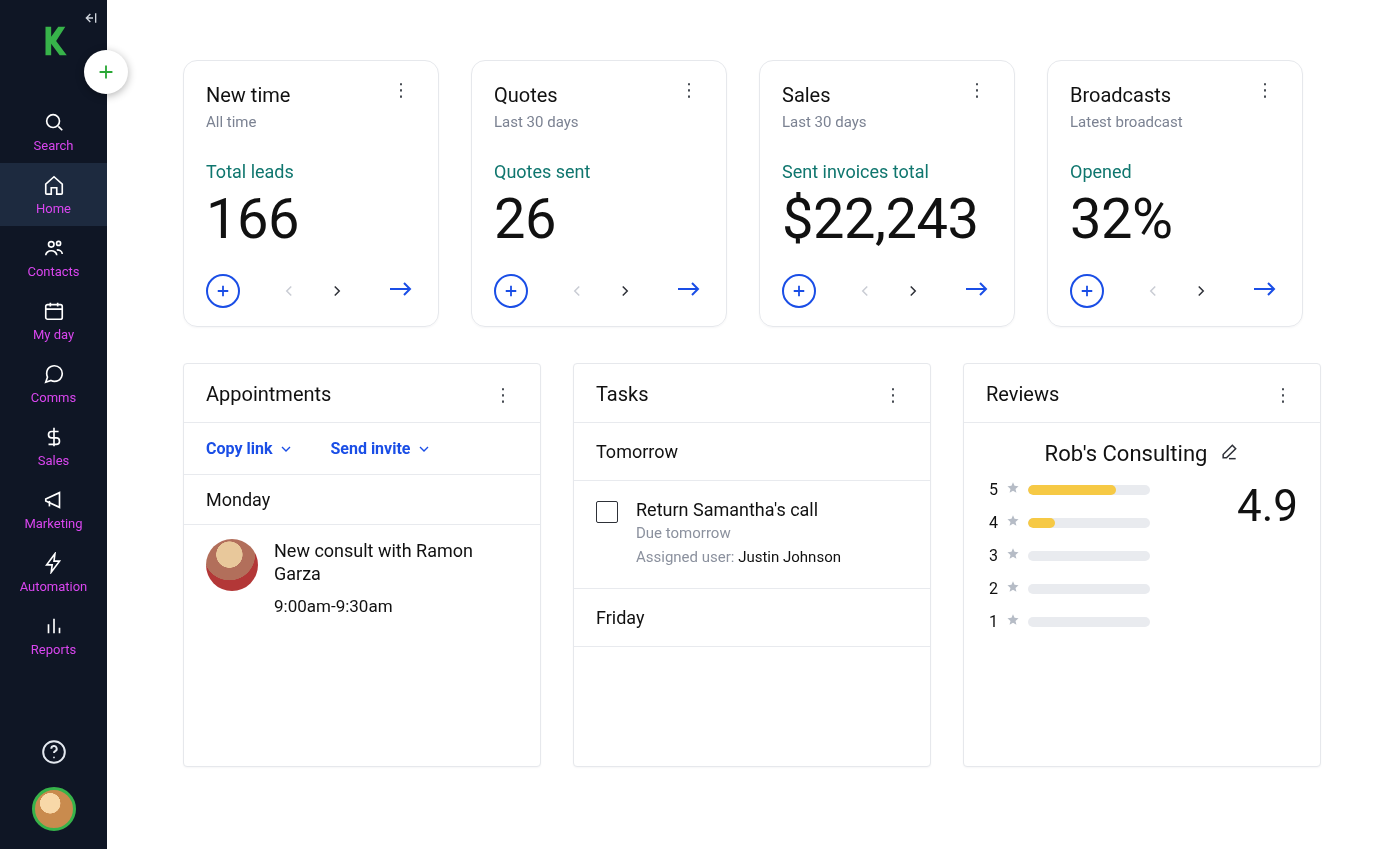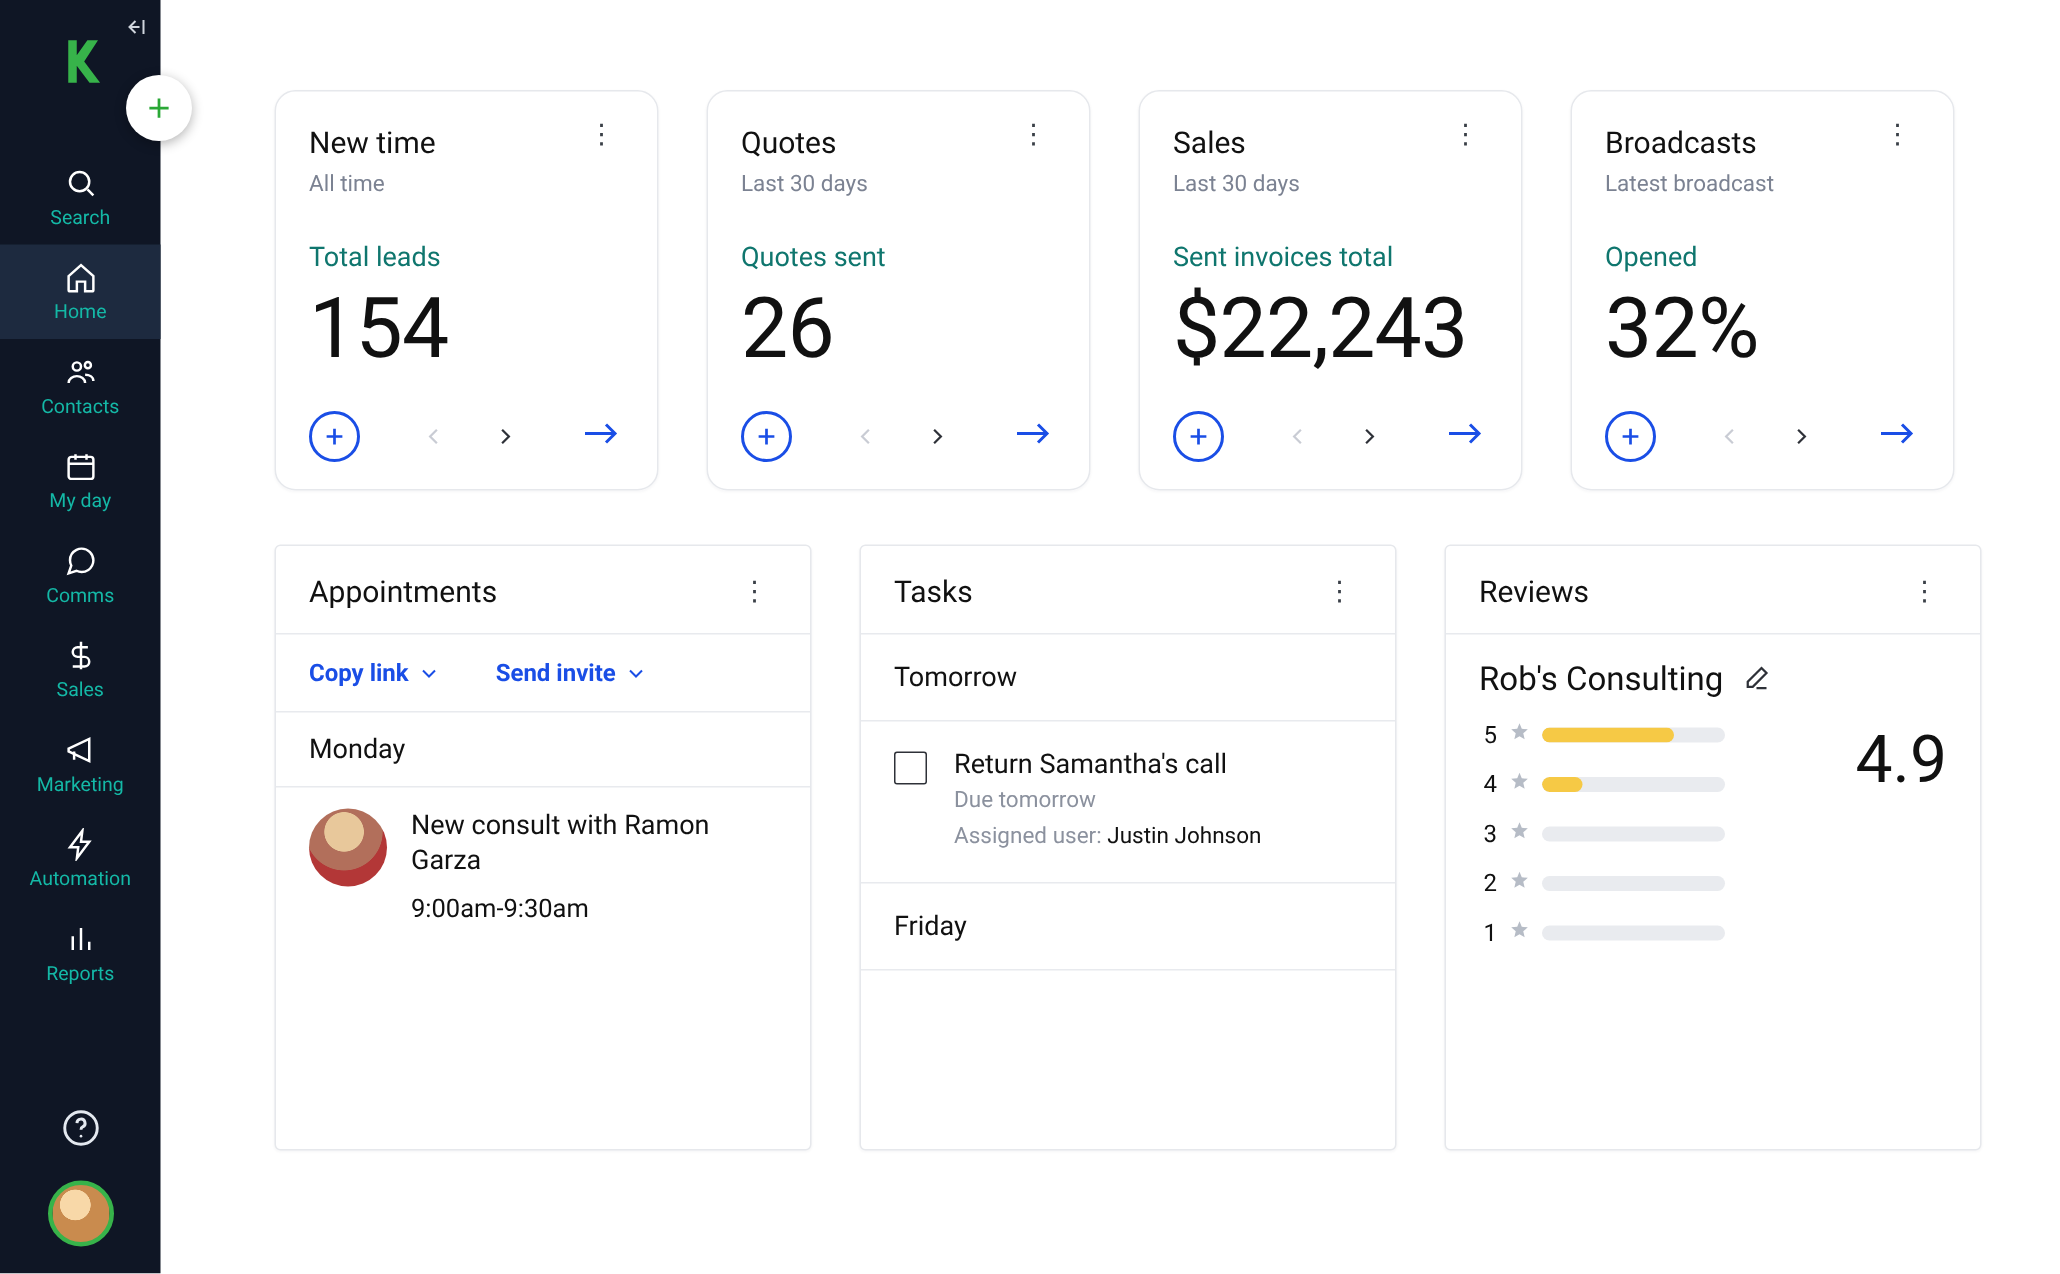--- a/index.html
+++ b/index.html
@@ -6,21 +6,21 @@
 body { background: #ffffff; display: flex; width: 1373px; height: 849px; overflow: hidden; }
 
 
 .sidebar { width: 107px; background: #0f1625; color: #ffffff; display: flex; flex-direction: column; align-items: center; padding-top: 6px; position: relative; }
 .collapse-icon { position: absolute; top: 10px; right: 8px; color: #d0d5dd; font-size: 14px; }
 .logo { width: 100%; display: flex; justify-content: center; padding: 18px 0 8px; }
 .logo svg { display:block; }
 .add-btn { position: absolute; top: 50px; left: 84px; width: 44px; height: 44px; border-radius: 50%; background: #ffffff; display: flex; align-items: center; justify-content: center; box-shadow: 0 2px 8px rgba(0,0,0,0.3); cursor: pointer; }
 .add-btn svg { stroke: #2aa836; }
 .nav-items { display: flex; flex-direction: column; align-items: stretch; width: 100%; margin-top: 34px; }
-.nav-item { display: flex; flex-direction: column; align-items: center; gap: 4px; padding: 10px 0 10px; color: #14b8a6; cursor: pointer; }
+.nav-item { display: flex; flex-direction: column; align-items: center; gap: 4px; padding: 10px 0 10px; color: #d946ef; cursor: pointer; }
 .nav-item.active { background: #1d2a3f; }
 .nav-item .label { font-size: 13px; font-weight: 400; }
 .nav-icon { width: 24px; height: 24px; display: flex; align-items: center; justify-content: center; }
 .nav-icon svg { stroke: #ffffff; fill: none; stroke-width: 1.8; }
 .sidebar-bottom { margin-top: auto; display: flex; flex-direction: column; align-items: center; gap: 18px; padding-bottom: 18px; width:100%; }
 .help-icon svg { stroke: #e4e9f0; fill: none; stroke-width: 1.8; }
 .avatar { width: 44px; height: 44px; border-radius: 50%; border: 3px solid #37b34a; background: radial-gradient(circle at 40% 35%, #f8d8a8 0 30%, #c98b4e 31% 100%); position: relative; overflow: hidden; }
 
 
 .main { flex: 1; padding: 60px 40px 40px 76px; background: #ffffff; overflow: auto; }
@@ -63,21 +63,21 @@
 .tasks { width: 358px; height: 404px; }
 .task-section-label { padding: 18px 22px; font-size:18px; color:#111; }
 .task-item { display:flex; gap:18px; padding: 4px 22px 22px; align-items:flex-start; }
 .checkbox { width:22px; height:22px; border:1.5px solid #2e3138; border-radius:2px; flex-shrink:0; margin-top:2px; cursor:pointer; }
 .task-text .t1 { font-size:18px; color:#111; }
 .task-text .t2 { font-size:15px; color:#8b919e; margin-top:4px; }
 .task-text .t3 { font-size:15px; color:#8b919e; margin-top:6px; }
 .task-text .t3 .user { color:#111; }
 
 .reviews { width: 358px; height: 404px; }
-.review-company { display:flex; align-items:center; gap:12px; padding: 18px 22px 4px; }
+.review-company { display:flex; align-items:center; gap:12px; padding: 18px 22px 4px; justify-content: center; }
 .review-company .name { font-size:22px; color:#111; }
 .review-company .edit { cursor:pointer; }
 .review-body { display:flex; gap: 24px; padding: 10px 22px; align-items:flex-start; }
 .bars { display:flex; flex-direction:column; gap:14px; }
 .bar-row { display:flex; align-items:center; gap:8px; }
 .bar-num { font-size:16px; color:#111; width:12px; text-align:right; }
 .star-mini svg { fill:#b6bcc6; }
 .bar-track { width:122px; height:10px; background:#e9ebef; border-radius:5px; overflow:hidden; }
 .bar-fill { height:100%; background:#f6c945; border-radius:5px; }
 .big-score { font-size:44px; color:#111; margin-left:auto; align-self:flex-start; }
@@ -203,21 +203,21 @@
 
     <div class="stat-card">
       <div class="stat-head">
         <div>
           <div class="stat-title">New time</div>
           <div class="stat-sub">All time</div>
         </div>
         <div class="kebab">⋮</div>
       </div>
       <div class="stat-metric-label">Total leads</div>
-      <div class="stat-value">154</div>
+      <div class="stat-value">166</div>
       <div class="stat-foot">
         <div class="circle-plus">
             <svg width="18" height="18" viewBox="0 0 24 24" fill="none" stroke-width="2.4">
               <path d="M12 5v14M5 12h14"></path>
             </svg>
           </div>
         <div class="mid-group">
           <span class="chevron disabled"><svg width="18" height="18" viewBox="0 0 24 24">
                 <polyline points="15 18 9 12 15 6"></polyline>
               </svg></span>

